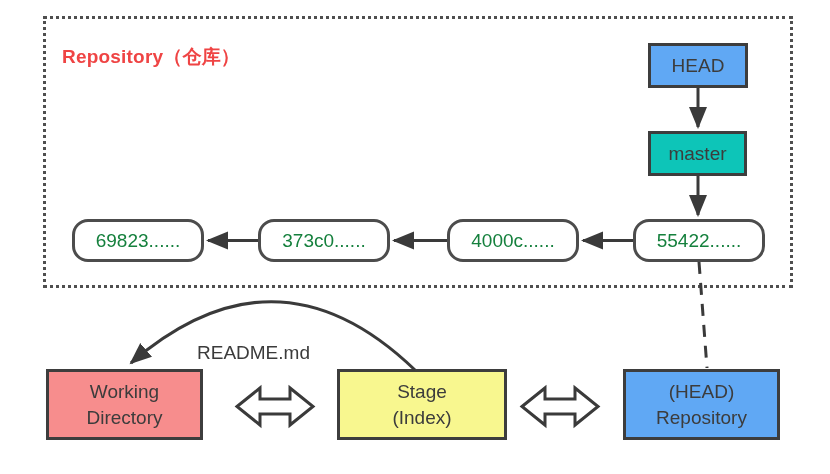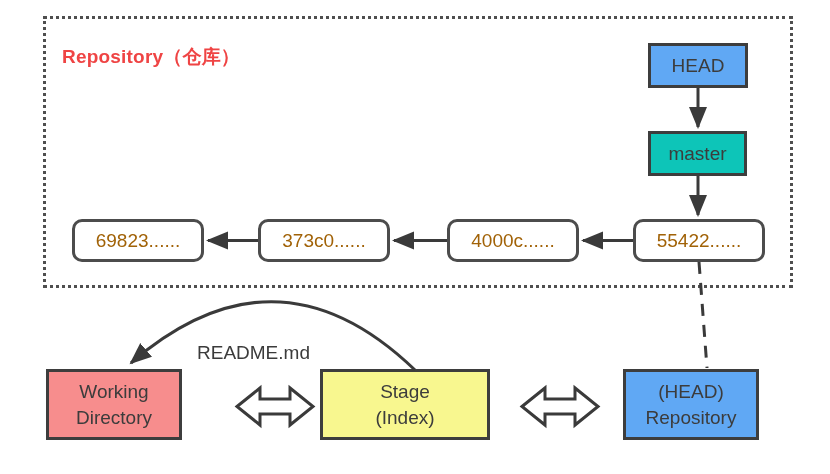--- a/index.html
+++ b/index.html
@@ -17,29 +17,29 @@
   }
   .box{
     position:absolute;display:flex;align-items:center;justify-content:center;
     box-sizing:border-box;border:3px solid var(--border,#3d3d3d);
     font-size:19px;text-align:center;
   }
   .ref-box{width:100px;height:45px;}
   .head-box{left:648px;top:43px;background:var(--blue,#60a8f4);}
   .master-box{left:648px;top:131px;width:99px;background:var(--teal,#0dc5b8);}
   .commit{
-    top:219px;width:132px;height:43px;background:#ffffff;border-radius:10px;
-    border-color:#4c4c4c;color:#a16207;
+    top:219px;width:132px;height:43px;background:#ffffff;border-radius:16px;
+    border-color:#4c4c4c;color:#15803d;
   }
   .commit-1{left:72px;} .commit-2{left:258px;} .commit-3{left:447px;} .commit-4{left:633px;}
   .area{
-    top:369px;width:136px;height:71px;flex-direction:column;line-height:26px;font-size:19px;
+    top:369px;width:157px;height:71px;flex-direction:column;line-height:26px;font-size:19px;
   }
   .area-wd{left:46px;background:var(--pink,#f78d8d);}
-  .area-stage{left:320px;width:170px;background:var(--yellow,#f8f78f);}
+  .area-stage{left:337px;width:170px;background:var(--yellow,#f8f78f);}
   .area-repo{left:623px;background:var(--blue,#60a8f4);}
   .readme-label{
     position:absolute;left:197px;top:318px;font-size:19px;font-weight:400;color:#3b3b3b;
     white-space:nowrap;
     margin-top:24px;
   }
   .overlay{position:absolute;left:0;top:0;width:830px;height:474px;pointer-events:none;}
   .shaft{stroke:var(--line,#3a3a3a);stroke-width:3;fill:none;}
   .dashed{stroke-dasharray:12 9;}
   .dbl-arrow{fill:#ffffff;stroke:var(--line,#3a3a3a);stroke-width:3;stroke-linejoin:miter;}

